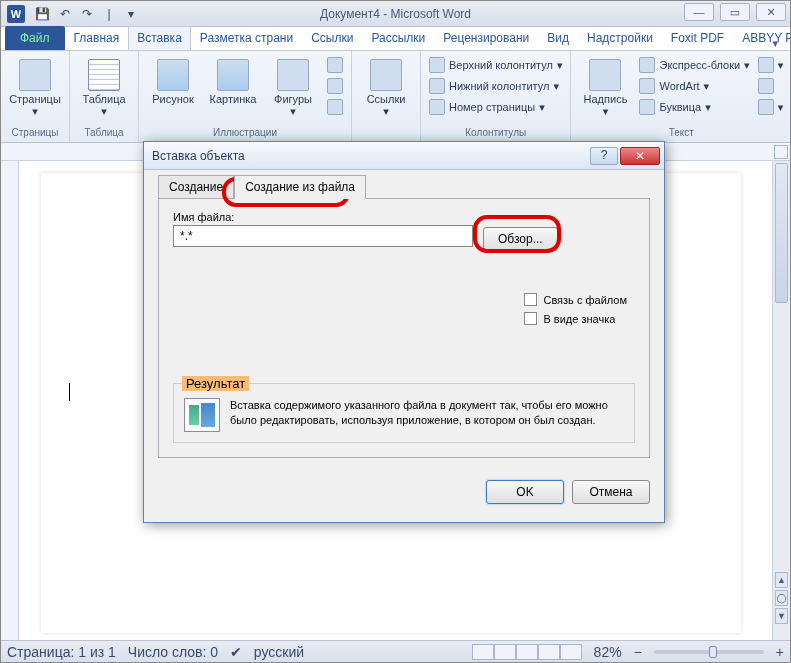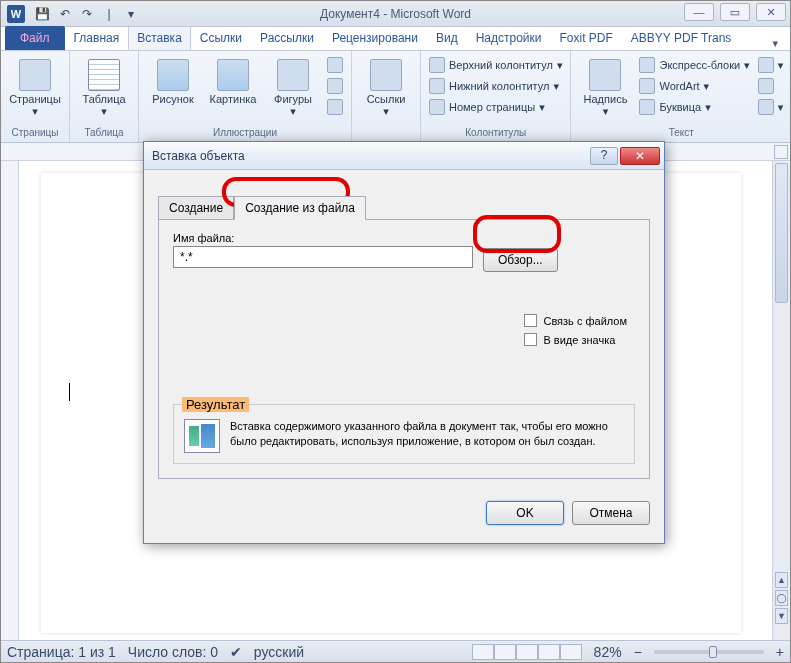--- a/index.html
+++ b/index.html
@@ -10,21 +10,21 @@
 .app-icon { width: 18px; height: 18px; margin: 0 6px; background: #2b579a; color: #fff; font-size: 11px; font-weight: bold; text-align: center; line-height: 18px; border-radius: 2px; }
 .qat { display: flex; gap: 2px; margin-left: 2px; }
 .qat-btn { width: 20px; height: 20px; display: flex; align-items: center; justify-content: center; font-size: 12px; color: #3a4a6a; }
 .title-text { position: absolute; left: 50%; transform: translateX(-50%); font-size: 12px; color: #4a5a7a; }
 .win-controls { position: absolute; right: 4px; top: 2px; display: flex; gap: 6px; }
 .win-btn { width: 30px; height: 18px; border: 1px solid #a8b4c6; border-radius: 2px; background: #f0f4fa; display: flex; align-items: center; justify-content: center; font-size: 11px; color: #4a5a7a; }
 
 
 .ribbon-tabs { height: 24px; background: #fff; display: flex; align-items: flex-end; border-bottom: 1px solid #c0cad8; padding-left: 4px; position: relative; }
 .rtab { padding: 4px 8px; font-size: 12px; color: #2b579a; border: 1px solid transparent; white-space: nowrap; }
-.rtab.file { background: #2b579a; color: #f9a8d4; border-radius: 2px 2px 0 0; padding: 4px 14px; margin-top: 42px; }
+.rtab.file { background: #2b579a; color: #86efac; border-radius: 2px 2px 0 0; padding: 4px 14px; margin-top: 42px; }
 .rtab.active { background: #f0f4fa; border: 1px solid #c0cad8; border-bottom: 1px solid #f0f4fa; border-radius: 2px 2px 0 0; }
 .ribbon-caret { position: absolute; right: 12px; font-size: 11px; color: #4a5a7a; }
 
 
 .ribbon { height: 92px; background: linear-gradient(#f2f6fb,#e4ecf6); border-bottom: 1px solid #b8c4d6; display: flex; }
 .rgroup { border-right: 1px solid #c8d2e0; padding: 4px 6px 2px; display: flex; flex-direction: column; position: relative; }
 .rgroup-label { font-size: 10px; color: #5a6a8a; text-align: center; margin-top: auto; padding-bottom: 2px; }
 .rgroup-items { display: flex; gap: 4px; flex: 1; }
 .rbtn-big { width: 56px; display: flex; flex-direction: column; align-items: center; justify-content: flex-start; padding-top: 4px; font-size: 11px; color: #2a3a5a; }
 .rbtn-big .ric { width: 32px; height: 32px; margin-bottom: 2px; }
@@ -54,21 +54,21 @@
 .view-btn { width: 22px; height: 16px; border: 1px solid #a8b8d0; background: #f0f4fa; }
 .zoom-slider { width: 110px; height: 4px; background: #c0cad8; position: relative; border-radius: 2px; }
 .zoom-slider .zthumb { position: absolute; left: 50%; top: -4px; width: 8px; height: 12px; background: #e0e8f4; border: 1px solid #88a; border-radius: 2px; }
 
 
 .dialog { position: absolute; left: 142px; top: 140px; width: 522px; background: #f0f0f0; border: 1px solid #6080b0; box-shadow: 2px 2px 12px rgba(0,0,0,.4); }
 .dlg-titlebar { height: 28px; background: linear-gradient(#f8fafd,#dce6f4); display: flex; align-items: center; padding: 0 4px 0 8px; border-bottom: 1px solid #b8c4d6; }
 .dlg-title { font-size: 12px; color: #2a3a5a; flex: 1; }
 .dlg-help { width: 28px; height: 18px; background: linear-gradient(#e8f0fb,#c8d8ee); border: 1px solid #9ab; border-radius: 2px; text-align: center; font-size: 12px; color: #2a3a5a; margin-right: 2px; }
 .dlg-close { width: 40px; height: 18px; background: linear-gradient(#e88,#c33); border: 1px solid #a22; border-radius: 2px; text-align: center; color: #fff; font-size: 12px; line-height: 16px; }
-.dlg-body { padding: 25px 14px 12px; }
+.dlg-body { padding: 4px 14px 12px; }
 .dlg-tabs { display: flex; margin-bottom: 0; }
 .dlg-tab { padding: 4px 10px; font-size: 12px; border: 1px solid #aab; background: #e8e8e8; position: relative; top: 1px; }
 .dlg-tab.active { background: #f0f0f0; border-bottom: 1px solid #f0f0f0; z-index: 2; text-align: right; }
 .dlg-panel { border: 1px solid #aab; padding: 12px 14px 18px; background: #f0f0f0; min-height: 260px; position: relative; }
 .fld-label { font-size: 11px; margin-bottom: 2px; }
 .fld-input { width: 300px; height: 22px; border: 1px solid #888; background: #fff; padding: 2px 6px; font-size: 12px; }
 .browse-btn { position: absolute; left: 324px; top: 28px; height: 24px; padding: 0 14px; font-size: 12px; background: linear-gradient(#f8f8f8,#e0e0e0); border: 1px solid #888; border-radius: 3px; }
 .chk-row { display: flex; align-items: center; gap: 6px; font-size: 11px; margin-bottom: 6px; }
 .chk-box { width: 13px; height: 13px; border: 1px solid #888; background: #fff; }
 .checks { position: absolute; right: 22px; top: 94px; }
@@ -104,20 +104,21 @@
     <div class="win-btn">—</div>
     <div class="win-btn">▭</div>
     <div class="win-btn">✕</div>
   </div>
 </div>
 
 <div class="ribbon-tabs">
   <div class="rtab file">Файл</div>
   <div class="rtab">Главная</div>
   <div class="rtab active">Вставка</div>
+  <div class="rtab">Разметка страни</div>
   <div class="rtab">Ссылки</div>
   <div class="rtab">Рассылки</div>
   <div class="rtab">Рецензировани</div>
   <div class="rtab">Вид</div>
   <div class="rtab">Надстройки</div>
   <div class="rtab">Foxit PDF</div>
   <div class="rtab">ABBYY PDF Trans</div>
   <div class="ribbon-caret">▾</div>
 </div>
 

